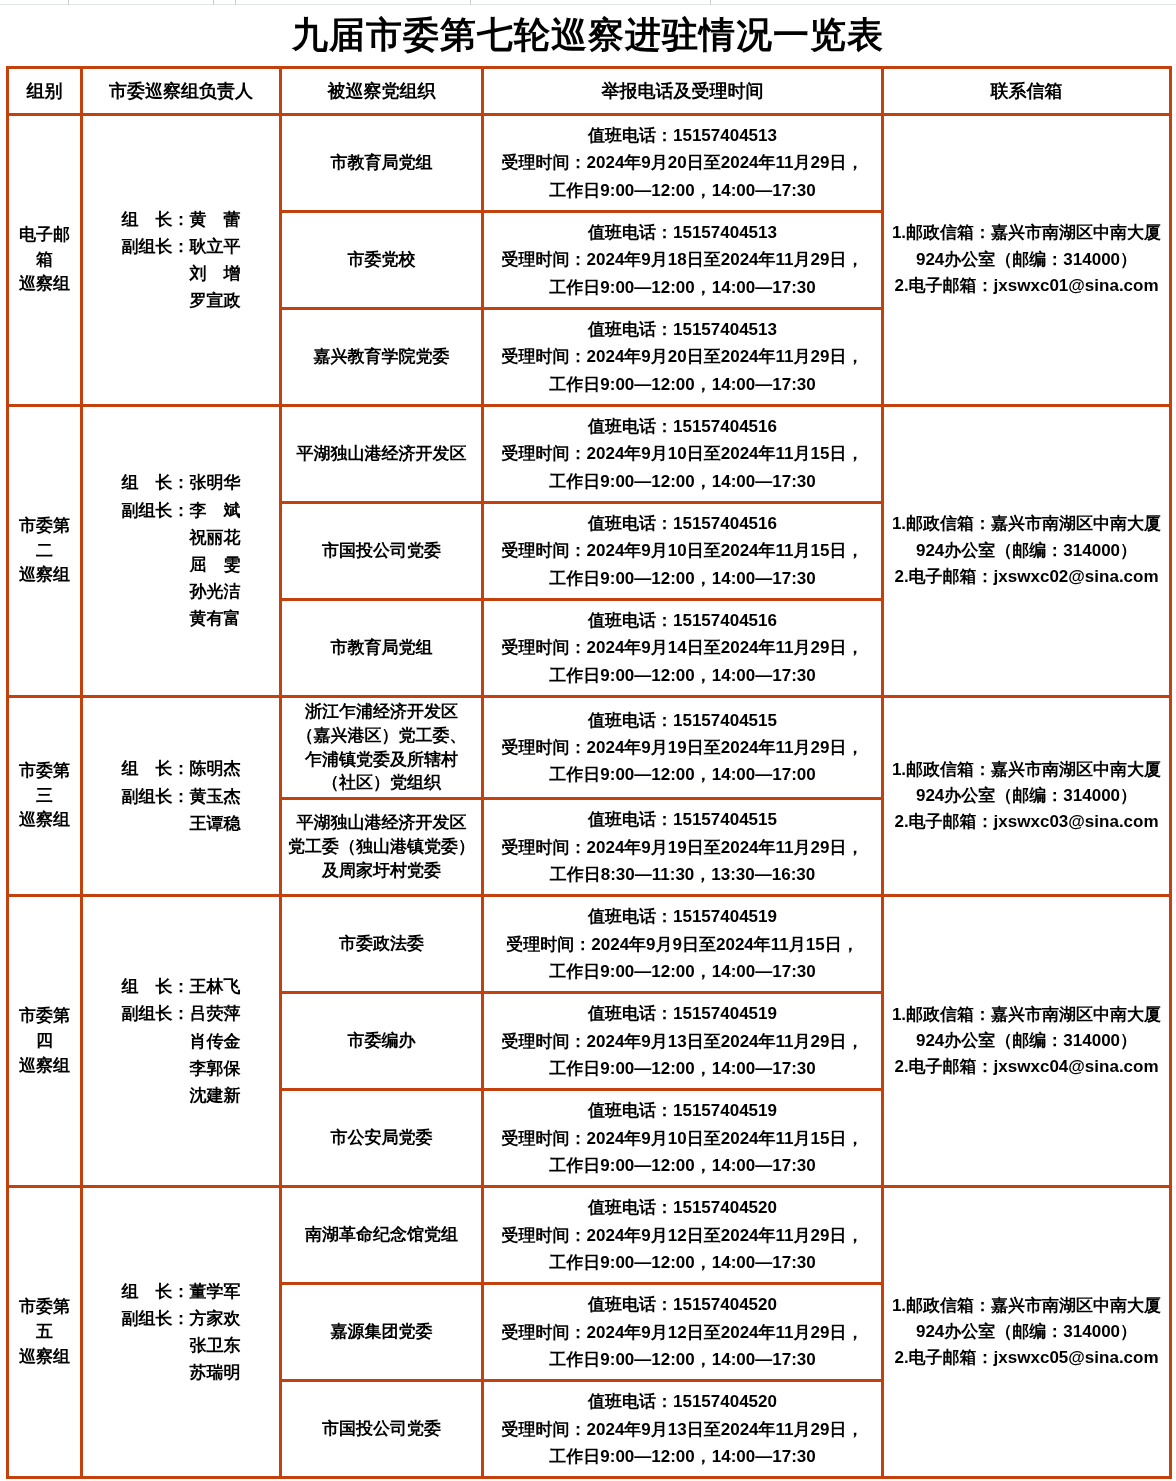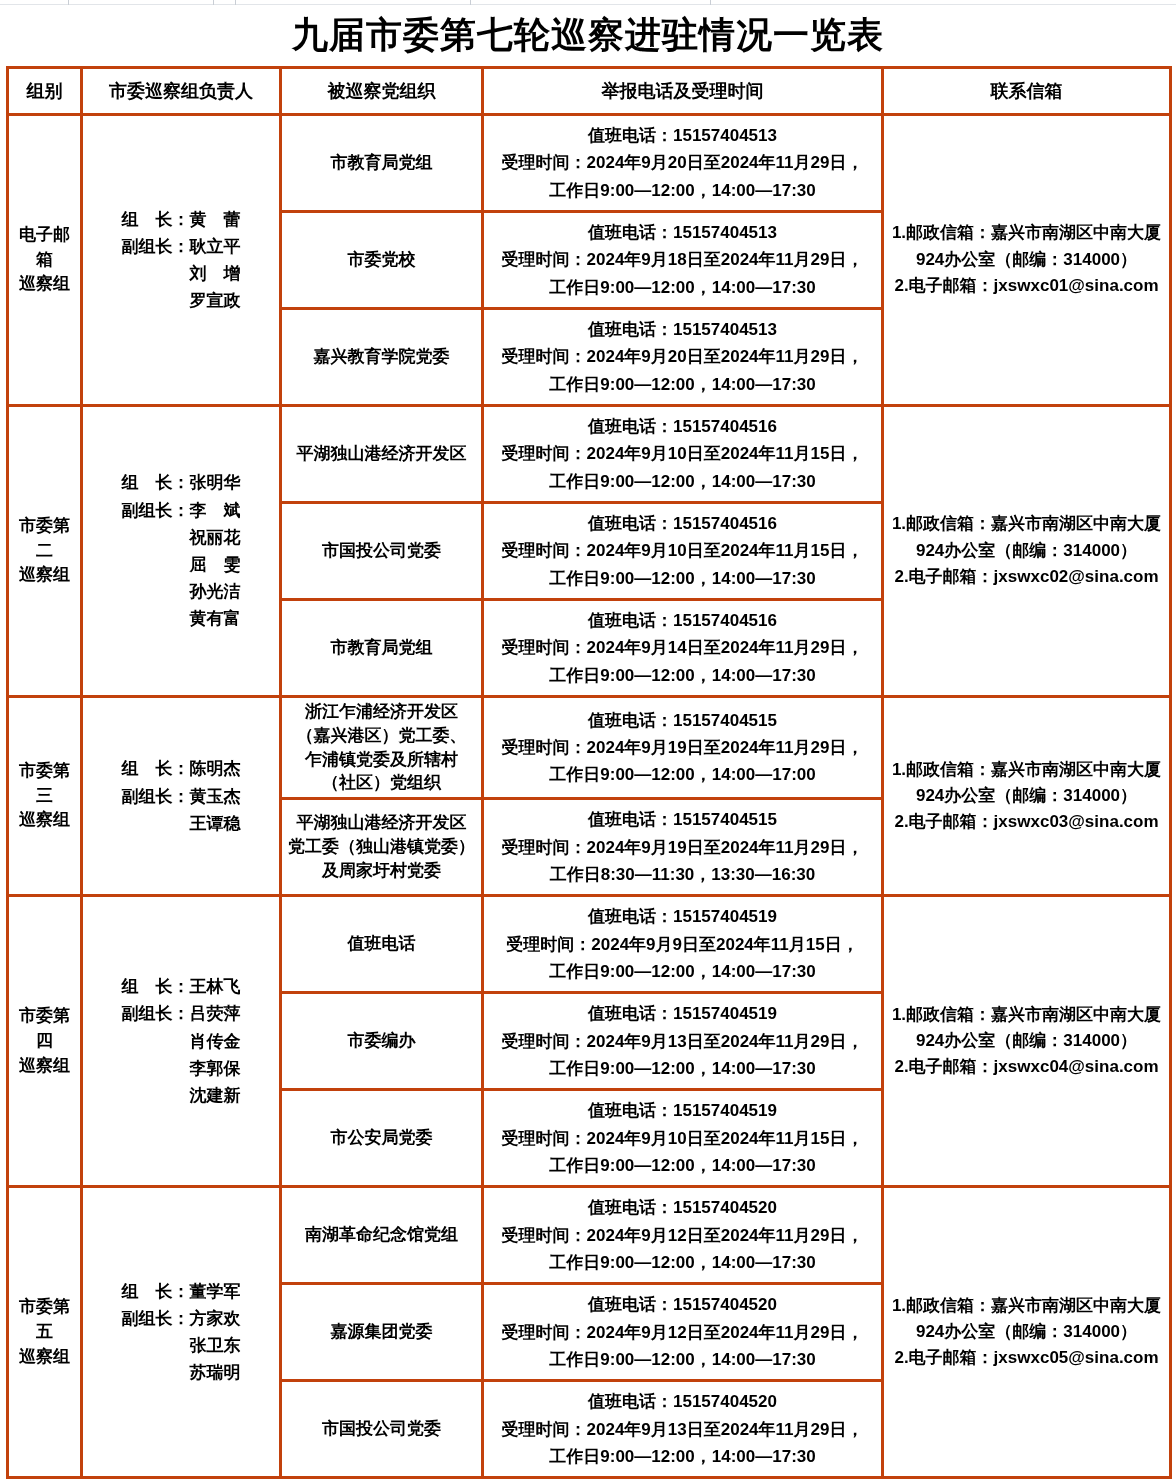--- a/index.html
+++ b/index.html
@@ -181,21 +181,21 @@
     </tr>
 
     <tr>
       <td class="group-cell" rowspan="3">市委第四
 巡察组</td>
       <td class="leaders-cell" rowspan="3"><div class="leaders-inner">组　长：王林飞
 副组长：吕荧萍
 　　　　肖传金
 　　　　李郭保
 　　　　沈建新</div></td>
-      <td class="org-cell">值班电话</td>
+      <td class="org-cell">市委政法委</td>
       <td class="phone-cell">值班电话：15157404519
 受理时间：2024年9月9日至2024年11月15日，
 工作日9:00—12:00，14:00—17:30</td>
       <td class="mail-cell" rowspan="3">
           <div class="mail-inner">1.邮政信箱：嘉兴市南湖区中南大厦924办公室（邮编：314000）
 2.电子邮箱：jxswxc04@sina.com</div>
         </td>
     </tr>
     <tr>
       <td class="org-cell">市委编办</td>

